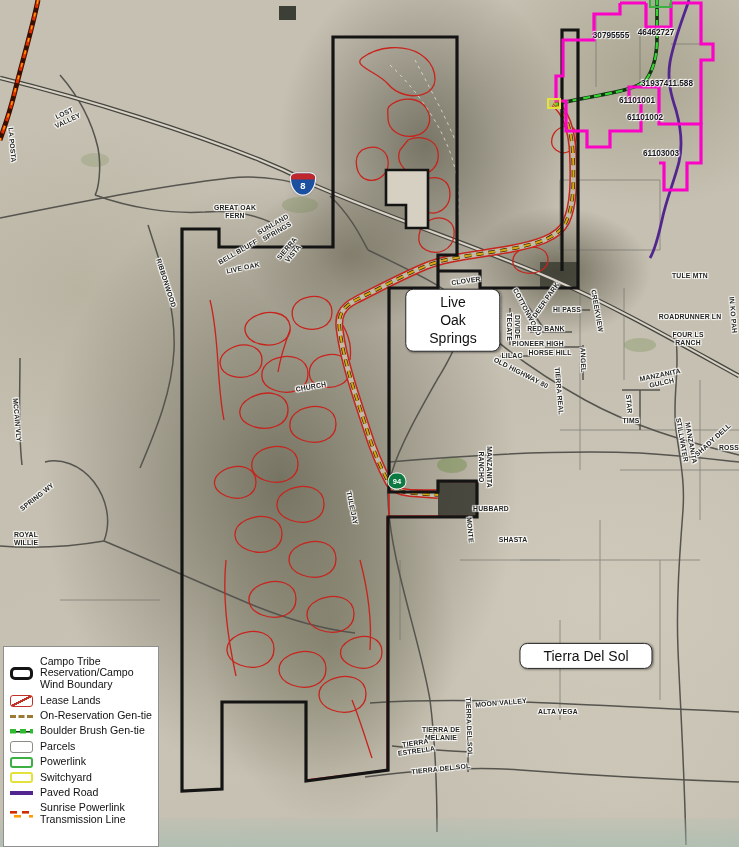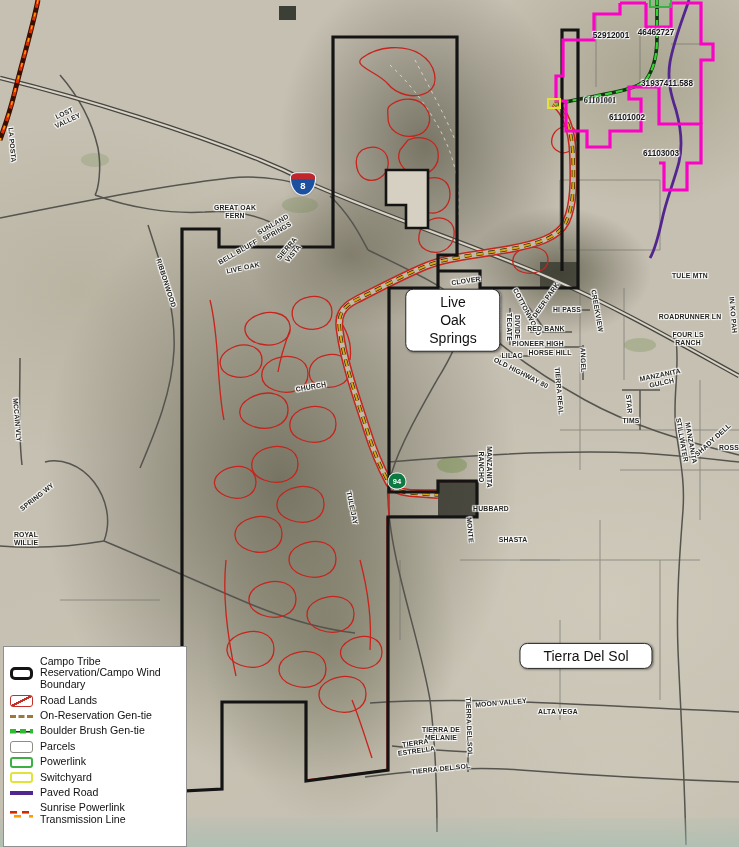--- a/index.html
+++ b/index.html
@@ -37,21 +37,21 @@
   .shield-i .shield-num{position:absolute;left:0;right:0;top:6px;text-align:center;
       color:#fff;font-size:9.5px;font-weight:bold;}
   .shield-s{position:absolute;width:17px;height:15px;transform:translate(-50%,-50%);
       background:#0c7a41;border-radius:42% 42% 46% 46% / 56% 56% 44% 44%;
       box-shadow:0 0 0 1px #f2f2f2;}
   .shield-s .shield-num{position:absolute;left:0;right:0;top:3px;text-align:center;
       color:#fff;font-size:7.5px;font-weight:bold;}
   .bottom-band{position:absolute;left:0;right:0;top:818px;height:29px;
       background:linear-gradient(rgba(162,190,178,0.15),rgba(162,190,178,0.6));}
   
-  #legend{position:absolute;left:3px;top:646px;width:184px;bottom:0;background:#fff;
+  #legend{position:absolute;left:3px;top:646px;width:156px;bottom:0;background:#fff;
       border:1px solid #8f8f8f;box-sizing:border-box;padding:5px 3px 4px 5px;}
   .lg-row{display:flex;align-items:center;gap:7px;margin:3.5px 1px;color:#111;
       font-size:10.6px;line-height:1.12;}
   .lg-text{flex:1;}
   .sw{width:23px;min-width:23px;box-sizing:border-box;}
   .sw-campo{height:13px;border:3.4px solid #141414;border-radius:5px;}
   .sw-boulder{height:13px;border:3.4px solid #fb02c6;border-radius:5px;}
   .sw-lease{height:12px;border:1.6px solid #c23127;border-radius:3px;
       background:linear-gradient(to bottom right, rgba(0,0,0,0) 44%, #c23127 44%, #c23127 56%, rgba(0,0,0,0) 56%);}
   .sw-onres{height:0;border-top:3px dashed #9c7a35;}
@@ -294,40 +294,40 @@
 WILLIE</span>
       <span class="street-label" style="left: 235px; top: 212px; transform: translate(-50%, -50%) rotate(0deg);">GREAT OAK
 FERN</span>
       <span class="street-label" style="left: 275px; top: 228px; transform: translate(-50%, -50%) rotate(-30deg);">SUNLAND
 SPRINGS</span>
       <span class="street-label" style="left: 238px; top: 252px; transform: translate(-50%, -50%) rotate(-30deg);">BELL BLUFF</span>
       <span class="street-label" style="left: 290px; top: 251px; transform: translate(-50%, -50%) rotate(-50deg);">SIERRA
 VISTA</span>
       <span class="street-label" style="left: 243px; top: 268px; transform: translate(-50%, -50%) rotate(-12deg);">LIVE OAK</span>
       <span class="street-label" style="left: 733px; top: 315px; transform: translate(-50%, -50%) rotate(85deg);">IN KO PAH</span>
-      <span class="parcel-label" style="left: 611px; top: 35px;">52912001</span>
+      <span class="parcel-label" style="left: 611px; top: 35px;">30795555</span>
       <span class="parcel-label" style="left: 656px; top: 32px;">46462727</span>
       <span class="parcel-label" style="left: 667px; top: 83px;">31937411.588</span>
-      <span class="parcel-label" style="left: 600px; top: 100px; font-family: Liberation Serif, serif;">61101001</span>
-      <span class="parcel-label" style="left: 627px; top: 117px;">61101002</span>
+      <span class="parcel-label" style="left: 637px; top: 100px;">61101001</span>
+      <span class="parcel-label" style="left: 645px; top: 117px;">61101002</span>
       <span class="parcel-label" style="left: 661px; top: 153px;">61103003</span>
       <div class="place-box" style="left: 453px; top: 320px;">Live
 Oak
 Springs</div>
       <div class="place-box" style="left: 586px; top: 656px;">Tierra Del Sol</div>
     </div>
 
   <div id="legend">
     <div class="lg-row">
       <span class="sw sw-campo"></span>
       <span class="lg-text">Campo Tribe Reservation/Campo Wind Boundary</span>
     </div>
     <div class="lg-row">
       <span class="sw sw-lease"></span>
-      <span class="lg-text">Road Lands</span>
+      <span class="lg-text">Lease Lands</span>
     </div>
     <div class="lg-row">
       <span class="sw sw-onres"></span>
       <span class="lg-text">On-Reservation Gen-tie</span>
     </div>
     <div class="lg-row">
       <span class="sw sw-bbgen"></span>
       <span class="lg-text">Boulder Brush Gen-tie</span>
     </div>
     <div class="lg-row">

